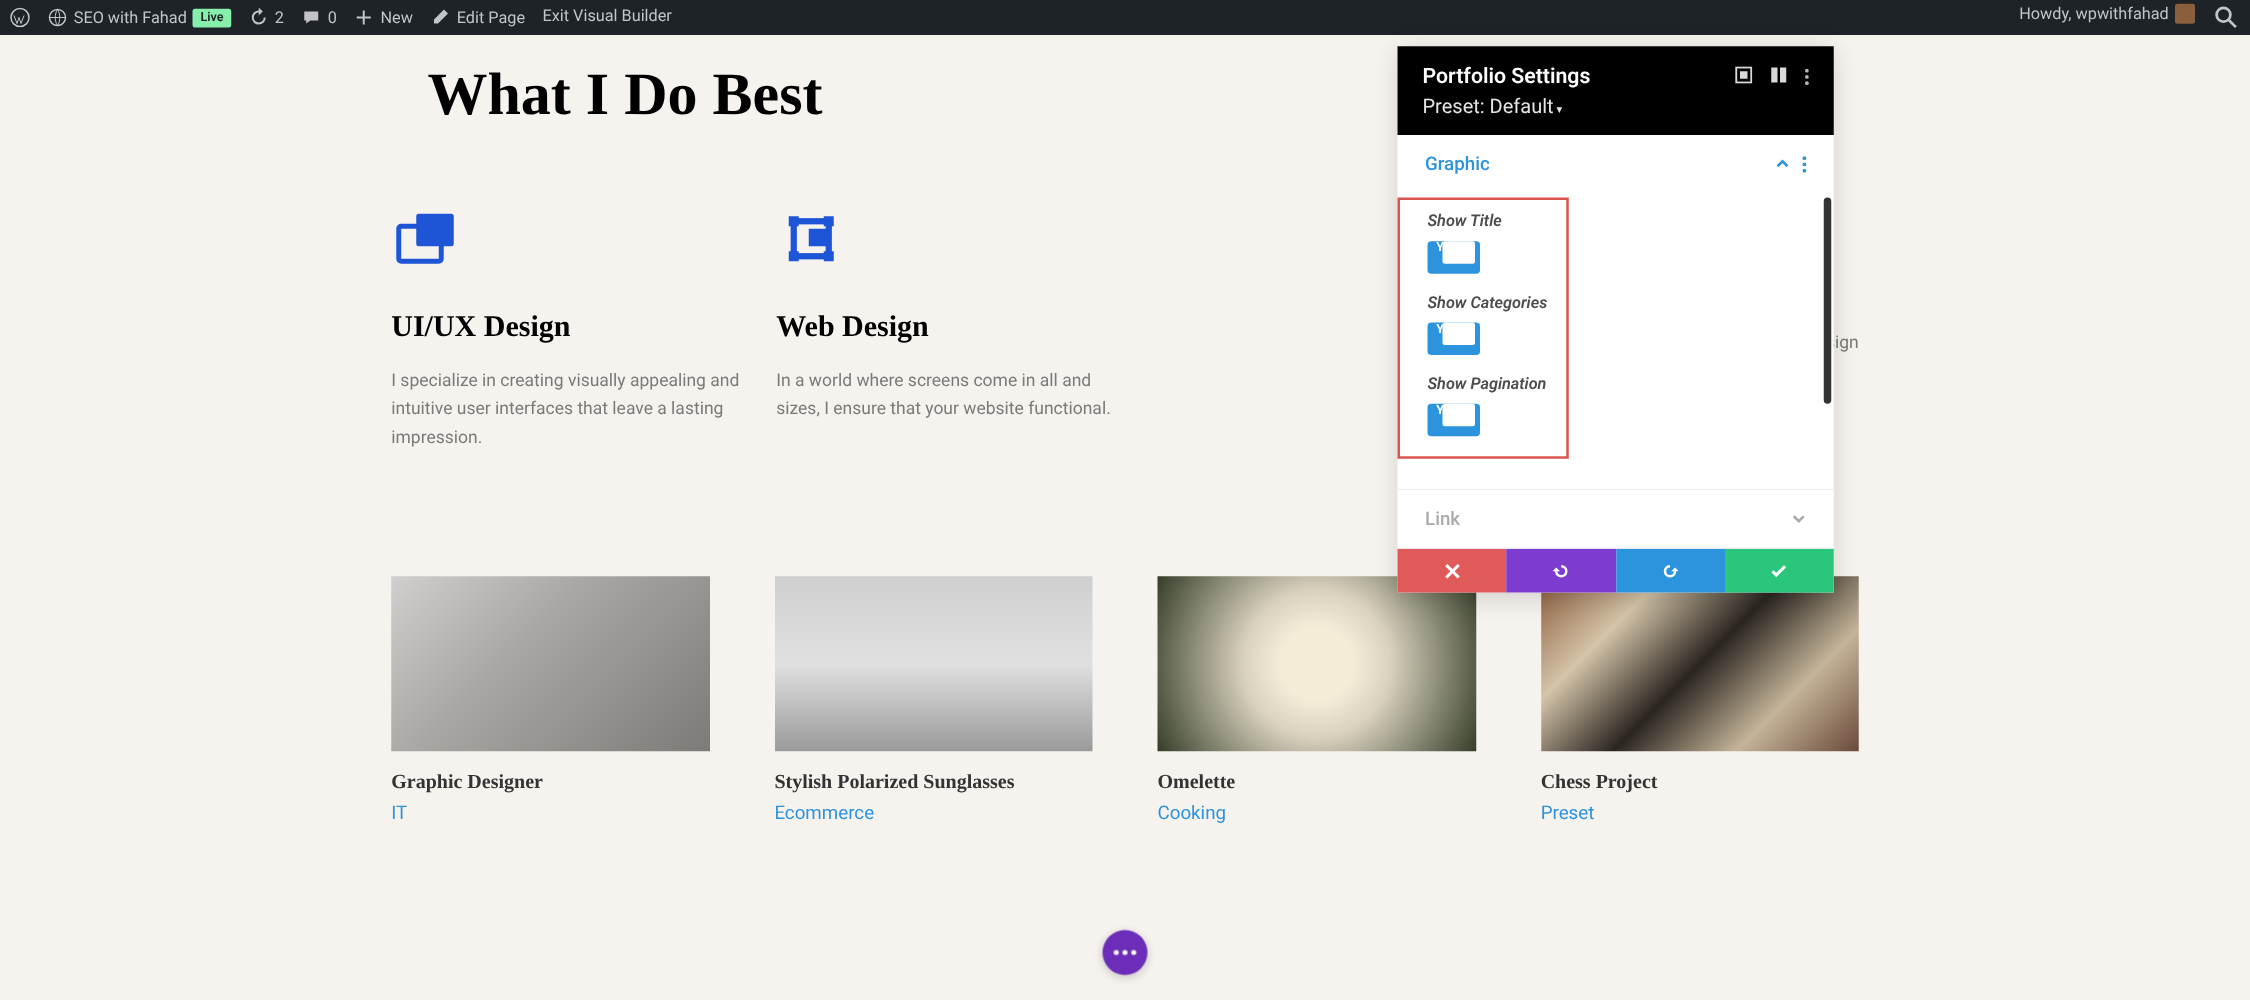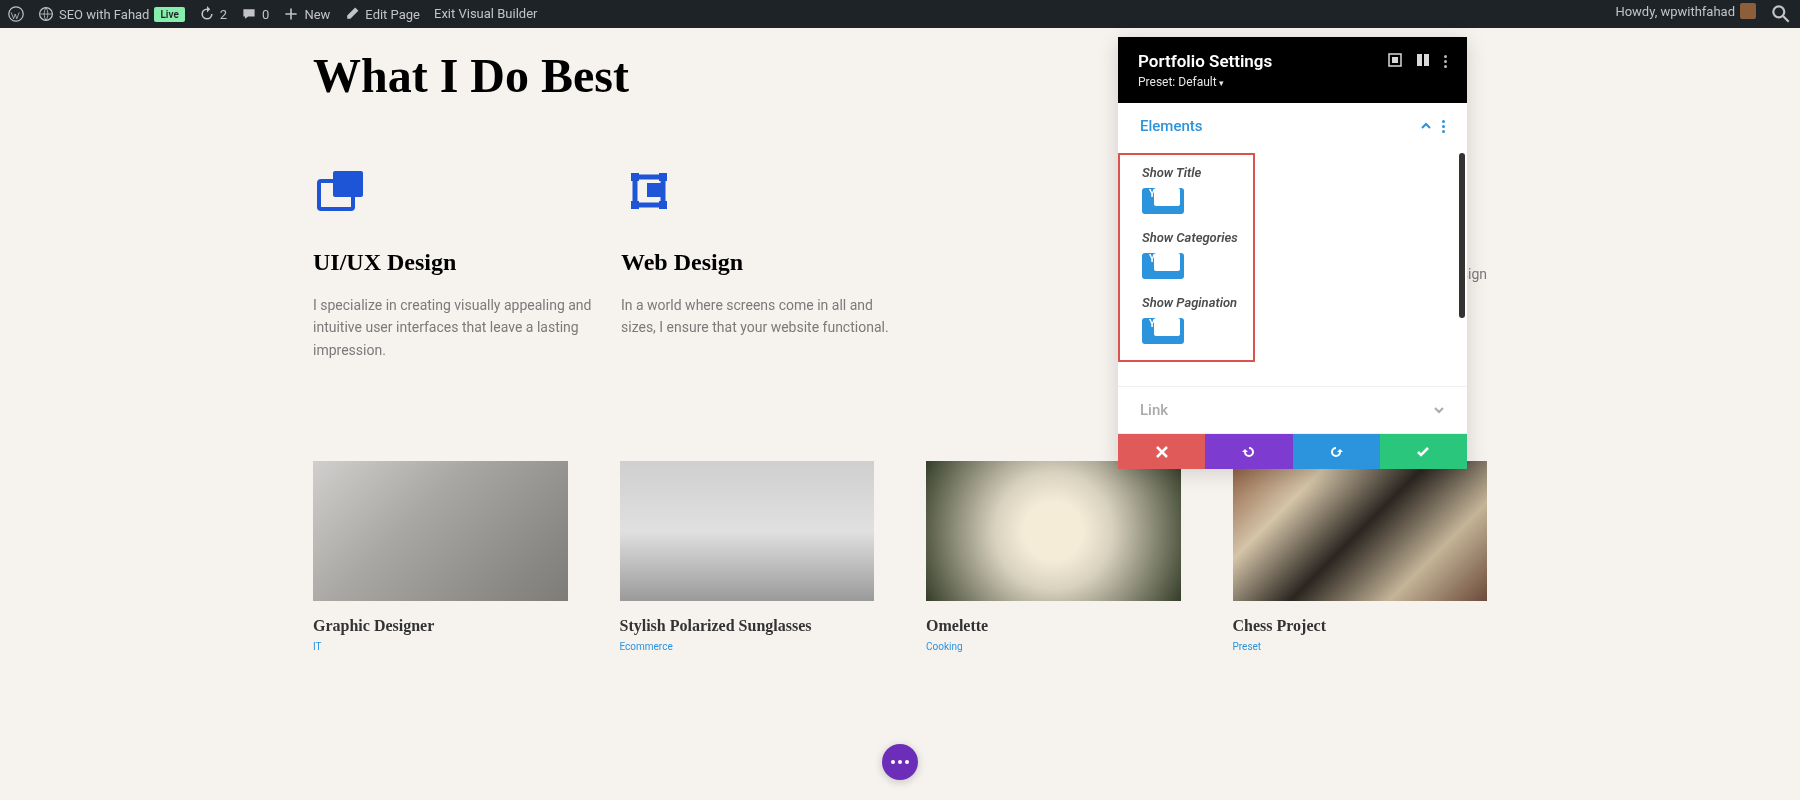--- a/index.html
+++ b/index.html
@@ -9,53 +9,53 @@
 .admin-bar { background: #1d2327; height: 28px; display: flex; align-items: center; padding: 0 8px; color: #c3c4c7; font-size: 13px; justify-content: space-between; }
 .admin-bar-left, .admin-bar-right { display: flex; align-items: flex-start; gap: 14px; }
 .admin-bar-item { display: flex; align-items: center; gap: 5px; cursor: pointer; color: #c3c4c7; }
 .live-badge { background: #86efac; color: #1d2327; font-size: 10px; padding: 2px 6px; border-radius: 2px; font-weight: 600; }
 .admin-icon { width: 16px; height: 16px; fill: currentColor; display: inline-flex; }
 .avatar { width: 16px; height: 16px; background: #8b5e3c; border-radius: 2px; }
 .search-ic { width: 22px; height: 22px; }
 
 
 .page { padding: 20px 313px 60px; position: relative; }
-.page-title { font-family: Georgia, 'Times New Roman', serif; font-size: 48px; font-weight: 700; color: #000; margin-bottom: 60px; }
+.page-title { font-family: Georgia, 'Times New Roman', serif; font-size: 48px; font-weight: 700; color: #000; margin-bottom: 60px; margin-left: 29px; }
 
 .services { display: flex; gap: 20px; margin-bottom: 100px; }
 .service { flex: 1; }
 .service-icon { width: 56px; height: 56px; display: flex; align-items: center; justify-content: center; margin-bottom: 30px; }
 .service-icon svg { width: 56px; height: 56px; fill: #1e55d6; }
 .service-title { font-family: Georgia, serif; font-size: 24px; font-weight: 600; margin-bottom: 18px; color: #000; }
 .service-desc { font-size: 14px; color: #7a7a7a; line-height: 1.6; }
 
 .portfolio-grid { display: grid; grid-template-columns: repeat(4, 1fr); gap: 52px; }
 .portfolio-item { }
 .portfolio-img { width: 100%; height: 140px; background: #ccc; margin-bottom: 16px; background-size: cover; background-position: center; }
 .pimg-1 { background: linear-gradient(135deg, #d0cfcd 0%, #a9a7a4 40%, #7d7b78 100%); }
 .pimg-2 { background: linear-gradient(180deg, #cfcfcf 0%, #e0e0e0 50%, #9a9a9a 100%); }
 .pimg-3 { background: radial-gradient(circle at 50% 50%, #f5ecd8 20%, #d9d2bf 40%, #343d28 100%); }
 .pimg-4 { background: linear-gradient(135deg, #8b5a3c 0%, #d4c4a8 25%, #2a2520 50%, #c4b498 75%, #6b4a3a 100%); }
 .portfolio-title { font-family: Georgia, serif; font-size: 16px; font-weight: 600; color: #333; margin-bottom: 6px; }
-.portfolio-cat { font-size: 10px; color: #2c93dd; }
+.portfolio-cat { font-size: 15px; color: #2c93dd; }
 
 
 .fab { position: fixed; bottom: 20px; left: 50%; transform: translateX(-50%); width: 36px; height: 36px; border-radius: 50%; background: #6c2eb9; display: flex; align-items: center; justify-content: center; cursor: pointer; box-shadow: 0 2px 8px rgba(0,0,0,0.2); }
 .fab-dots { display: flex; gap: 3px; }
 .fab-dots span { width: 4px; height: 4px; border-radius: 50%; background: #fff; }
 
 
 .settings-panel { position: fixed; top: 37px; right: 333px; width: 349px; background: #fff; box-shadow: 0 4px 20px rgba(0,0,0,0.15); z-index: 100; }
 .panel-header { background: #000000; color: #fff; padding: 14px 20px; }
 .panel-header-top { display: flex; justify-content: space-between; align-items: center; }
 .panel-title { font-size: 17px; font-weight: 600; }
 .panel-header-icons { display: flex; gap: 14px; align-items: center; }
 .panel-header-icons div { cursor: pointer; opacity: 0.85; }
 .panel-header-icons svg { width: 14px; height: 14px; fill: #fff; }
-.preset { font-size: 12px; margin-top: 4px; opacity: 0.9; cursor: pointer; }
+.preset { font-size: 16px; margin-top: 4px; opacity: 0.9; cursor: pointer; }
 .preset::after { content: " ▾"; font-size: 9px; }
 
 .panel-tabs { display: flex; background: #8843e0; }
 .panel-tab { flex: 1; padding: 11px 0; text-align: center; font-size: 13px; color: #fff; font-weight: 600; cursor: pointer; }
 .panel-tab.active { background: #6c2eb9; }
 
 .panel-body { position: relative; }
 .scrollbar-track { position: absolute; right: 2px; top: 50px; width: 6px; height: 165px; background: #333; border-radius: 3px; }
 
 .accordion { border-bottom: 1px solid #eee; }
@@ -237,21 +237,21 @@
     </div>
     <div class="preset">Preset: Default</div>
   </div>
 
 
   <div class="panel-body">
     <div class="scrollbar-track"></div>
 
     <div class="accordion">
       <div class="accordion-head">
-        <div class="accordion-title">Elements</div>
+        <div class="accordion-title">Graphic</div>
         <div class="accordion-icons">
           <svg viewBox="0 0 12 12">
               <path d="M2 8l4-4 4 4" fill="none" stroke="#2c93dd" stroke-width="2"></path>
             </svg>
           <div style="color:#2c93dd;">
               <div class="menu-dots">
                 <span></span>
                 <span></span>
                 <span></span>
               </div>

